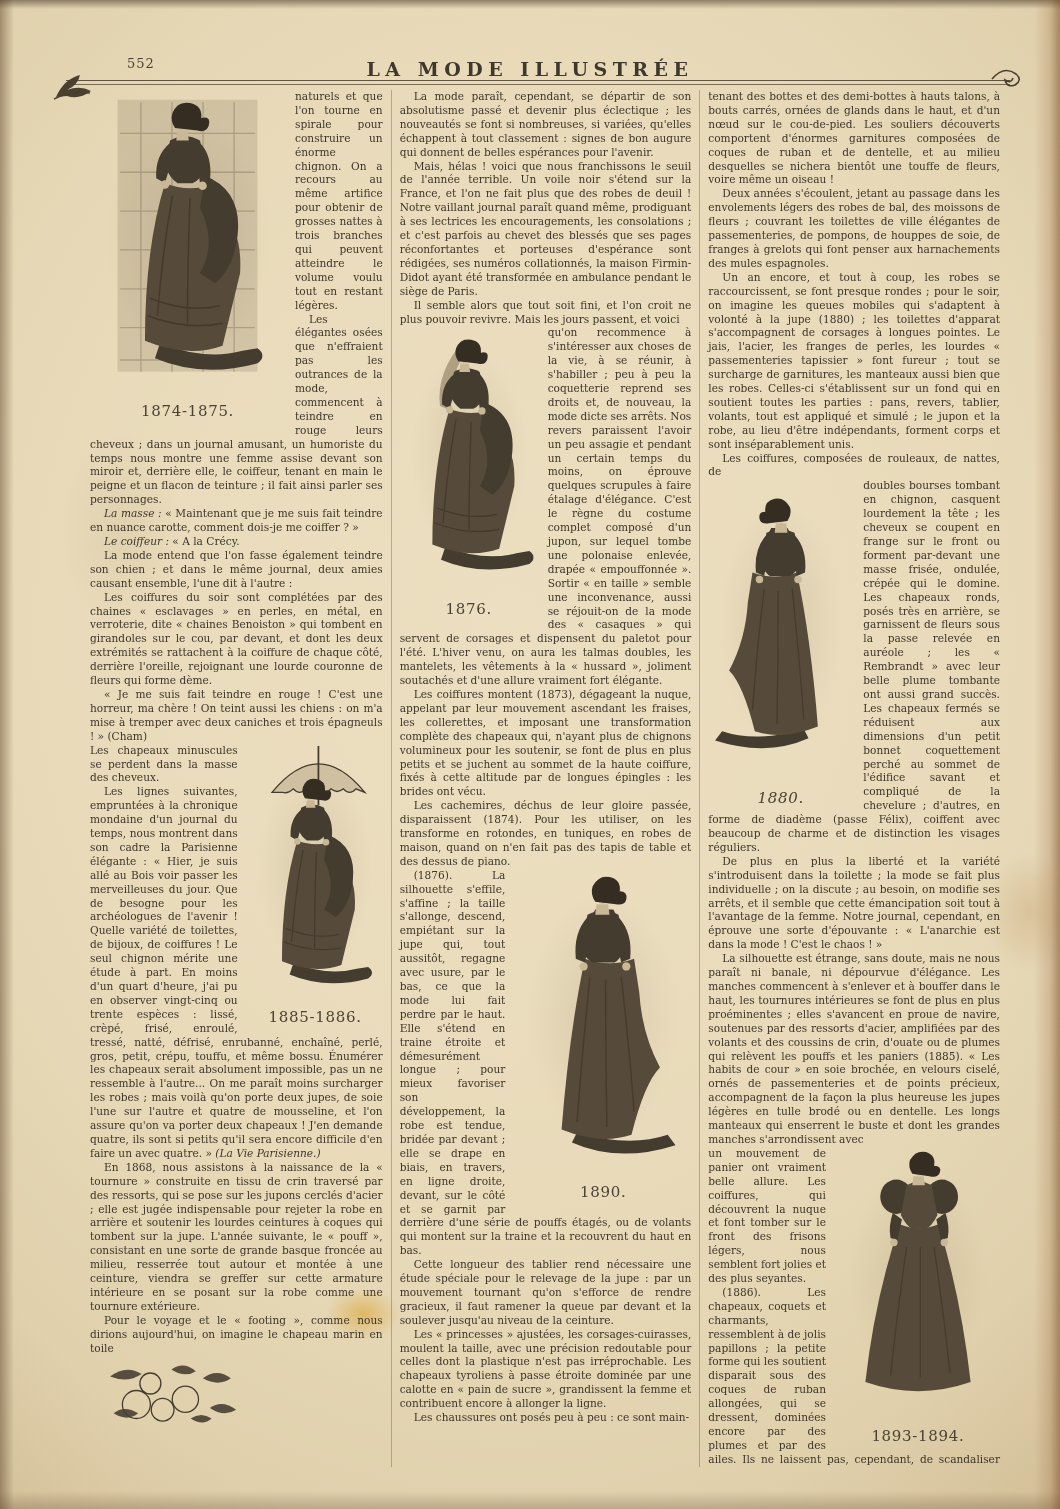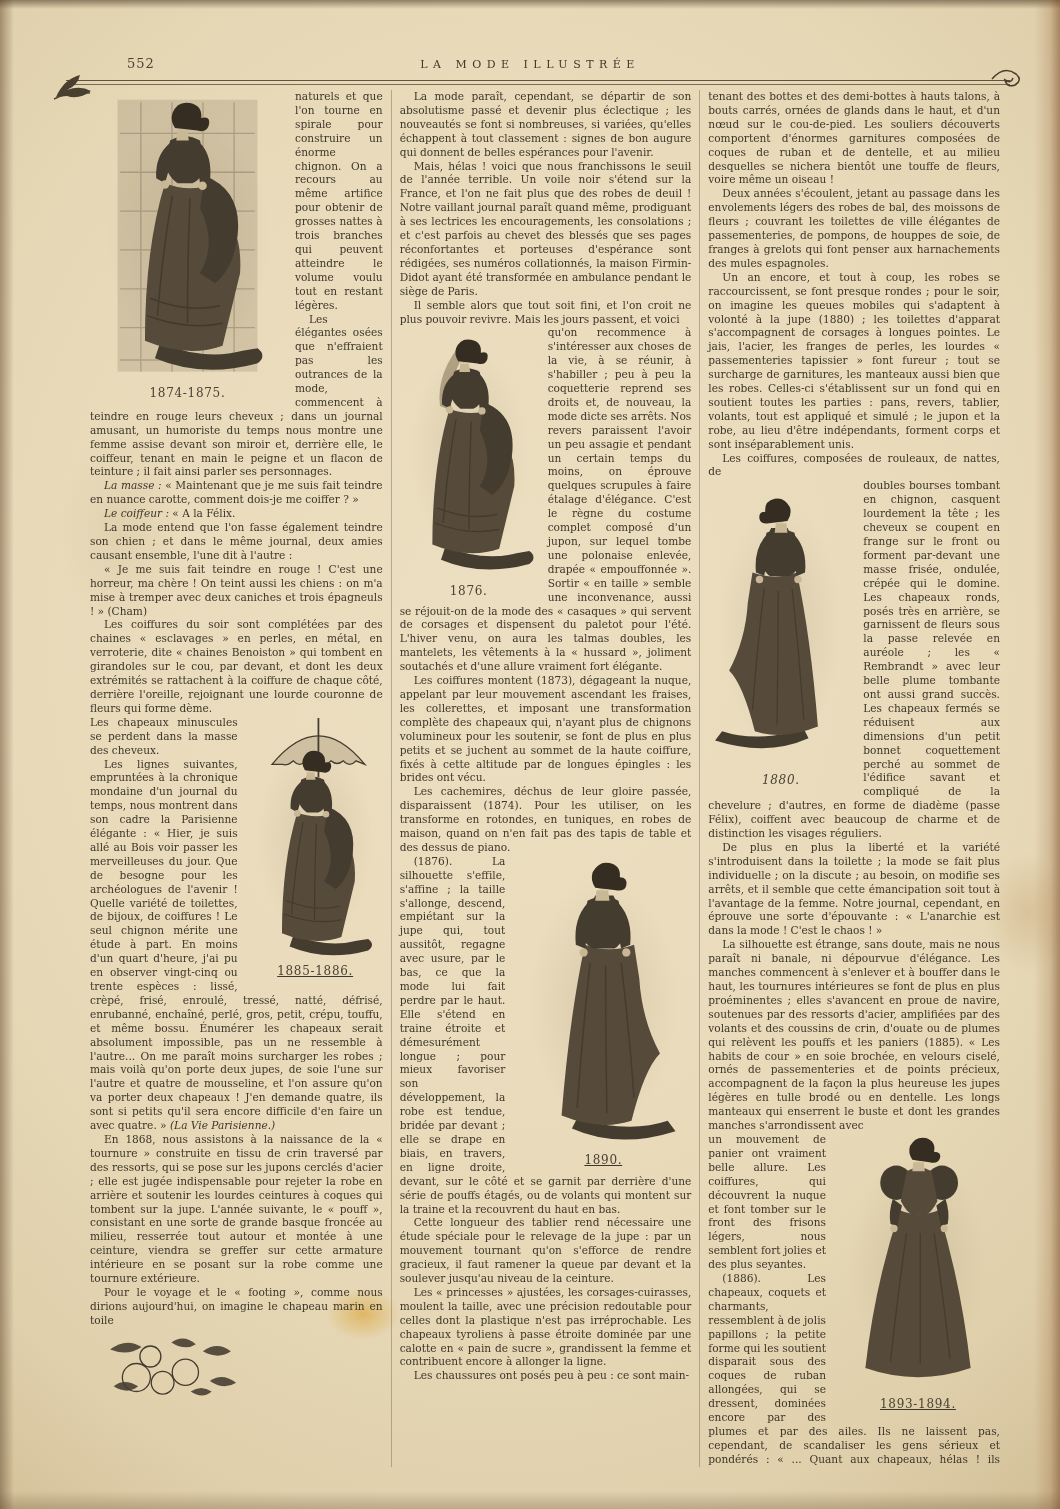--- a/index.html
+++ b/index.html
@@ -22,43 +22,43 @@
     background:radial-gradient(closest-side, rgba(218,158,36,.55), rgba(218,158,36,0));}
   .stain.s2{left:984px; top:852px; width:90px; height:120px;
     background:radial-gradient(closest-side, rgba(170,120,60,.22), rgba(170,120,60,0));}
   .stain.s3{left:60px; top:430px; width:120px; height:200px;
     background:radial-gradient(closest-side, rgba(150,120,70,.10), rgba(150,120,70,0));}
 
   
   .header{position:absolute; left:0; top:11px; width:100%; height:88px;}
   .pagenum{position:absolute; left:127px; top:45px; font-size:13px; letter-spacing:1px; color:#4a4234;}
   .masthead{position:absolute; left:0; right:0; top:47px; text-align:center;
-    font-size:11px; font-weight:normal; letter-spacing:5.5px; color:#3f382c;}
+    font-size:19px; font-weight:bold; letter-spacing:5.5px; color:#3f382c;}
   .rule{position:absolute; left:66px; right:50px; top:69px; height:5px;
     border-top:1.4px solid rgba(74,62,42,.85); border-bottom:1.2px solid rgba(74,62,42,.7);}
   .orn-left{position:absolute; left:52px; top:52px; width:42px; height:38px;}
   .orn-right{position:absolute; right:36px; top:52px; width:34px; height:26px;}
 
   
   .columns{position:absolute; left:82px; top:90px; width:926px; bottom:42px; display:flex;}
   .col{width:33.333%; padding:0 8px; overflow:hidden; font-size:10.6px; line-height:13.9px;
        text-align:justify; color:#3d362a;}
   .col + .col{border-left:1px solid rgba(95,82,60,.38);}
   .col p{text-indent:14px;}
   .col p.noind{text-indent:0;}
   .ital{font-style:italic;}
 
   
   .fig{position:relative;}
   .fig.fl{float:left; margin:2px 10px 5px 0;}
-  .fig.fr{float:right; margin:2px 0 5px 10px;text-decoration:underline;}
+  .fig.fr{float:right; margin:2px 0 5px 10px;}
   .fig svg{display:block; width:100%;}
   .fig .plate{background:radial-gradient(closest-side, rgba(124,104,72,.16), rgba(124,104,72,0) 85%);}
-  .cap{display:block; text-align:center; font-size:12px; letter-spacing:.7px;
-       color:#4a4335; margin-top:5px; text-indent:0 !important;}
+  .cap{display:block; text-align:center; font-size:15px; letter-spacing:.7px;
+       color:#4a4335; margin-top:23px; text-indent:0 !important;}
   .fig1{width:195px;} .fig2{width:138px;} .fig3{width:135px;}
   .fig4{width:176px;} .fig5{width:145px;font-style:italic;} .fig6{width:164px;}
   .ornament{width:168px; float:left; margin:4px 10px 2px 0;}
   .ornament svg{display:block; width:100%;}
 </style>
 </head>
 <body>
 
 <svg width="0" height="0" style="position:absolute" aria-hidden="true">
   <defs>
@@ -143,24 +143,24 @@
       <div class="fig fl fig1">
         <svg class="plate" viewBox="0 0 120 224" style="height:290px">
           <use href="#hatch-bg" x="0" y="2" width="120" height="220"></use>
           <use href="#lady-bustle" x="2" y="2" width="116" height="218"></use>
         </svg>
         <span class="cap">1874-1875.</span>
       </div>
       <p class="noind">naturels et que l'on tourne en spirale pour construire un énorme chignon. On a recours au même artifice pour obtenir de grosses nattes à trois branches qui peuvent atteindre le volume voulu tout en restant légères.</p>
       <p>Les élégantes osées que n'effraient pas les outrances de la mode, commencent à teindre en rouge leurs cheveux ; dans un journal amusant, un humoriste du temps nous montre une femme assise devant son miroir et, derrière elle, le coiffeur, tenant en main le peigne et un flacon de teinture ; il fait ainsi parler ses personnages.</p>
       <p><span class="ital">La masse :</span><span> « Maintenant que je me suis fait teindre en nuance carotte, comment dois-je me coiffer ? »</span></p>
-      <p><span class="ital">Le coiffeur :</span><span> « A la Félix.</span></p>
+      <p><span class="ital">Le coiffeur :</span><span> « A la Crécy.</span></p>
       <p>La mode entend que l'on fasse également teindre son chien ; et dans le même journal, deux amies causant ensemble, l'une dit à l'autre :</p>
+      <p>Les coiffures du soir sont complétées par des chaines « esclavages » en perles, en métal, en verroterie, dite « chaines Benoiston » qui tombent en girandoles sur le cou, par devant, et dont les deux extrémités se rattachent à la coiffure de chaque côté, derrière l'oreille, rejoignant une lourde couronne de fleurs qui forme dème.</p>
       <p>« Je me suis fait teindre en rouge ! C'est une horreur, ma chère ! On teint aussi les chiens : on m'a mise à tremper avec deux caniches et trois épagneuls ! » (Cham)</p>
-      <p>Les coiffures du soir sont complétées par des chaines « esclavages » en perles, en métal, en verroterie, dite « chaines Benoiston » qui tombent en girandoles sur le cou, par devant, et dont les deux extrémités se rattachent à la coiffure de chaque côté, derrière l'oreille, rejoignant une lourde couronne de fleurs qui forme dème.</p>
       <div class="fig fr fig3">
         <svg class="plate" viewBox="0 0 120 248" style="height:242px">
           <use href="#parasol-open" x="8" y="0" width="110" height="64"></use>
           <use href="#lady-bustle" x="0" y="30" width="118" height="216"></use>
         </svg>
         <span class="cap">1885-1886.</span>
       </div>
       <p class="noind">Les chapeaux minuscules se perdent dans la masse des cheveux.</p>
       <p><span>Les lignes suivantes, empruntées à la chronique mondaine d'un journal du temps, nous montrent dans son cadre la Parisienne élégante : « Hier, je suis allé au Bois voir passer les merveilleuses du jour. Que de besogne pour les archéologues de l'avenir ! Quelle variété de toilettes, de bijoux, de coiffures ! Le seul chignon mérite une étude à part. En moins d'un quart d'heure, j'ai pu en observer vingt-cinq ou trente espèces : lissé, crèpé, frisé, enroulé, tressé, natté, défrisé, enrubanné, enchaîné, perlé, gros, petit, crépu, touffu, et même bossu. Énumérer les chapeaux serait absolument impossible, pas un ne ressemble à l'autre... On me paraît moins surcharger les robes ; mais voilà qu'on porte deux jupes, de soie l'une sur l'autre et quatre de mousseline, et l'on assure qu'on va porter deux chapeaux ! J'en demande quatre, ils sont si petits qu'il sera encore difficile d'en faire un avec quatre. » </span><span class="ital">(La Vie Parisienne.)</span></p>
       <p>En 1868, nous assistons à la naissance de la « tournure » construite en tissu de crin traversé par des ressorts, qui se pose sur les jupons cerclés d'acier ; elle est jugée indispensable pour rejeter la robe en arrière et soutenir les lourdes ceintures à coques qui tombent sur la jupe. L'année suivante, le « pouff », consistant en une sorte de grande basque froncée au milieu, resserrée tout autour et montée à une ceinture, viendra se greffer sur cette armature intérieure en se posant sur la robe comme une tournure extérieure.</p>

